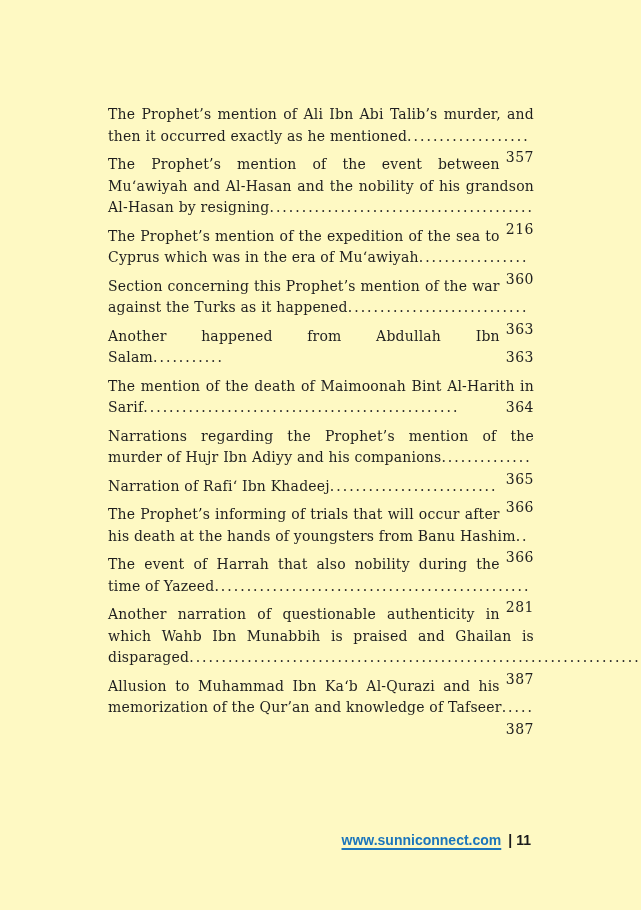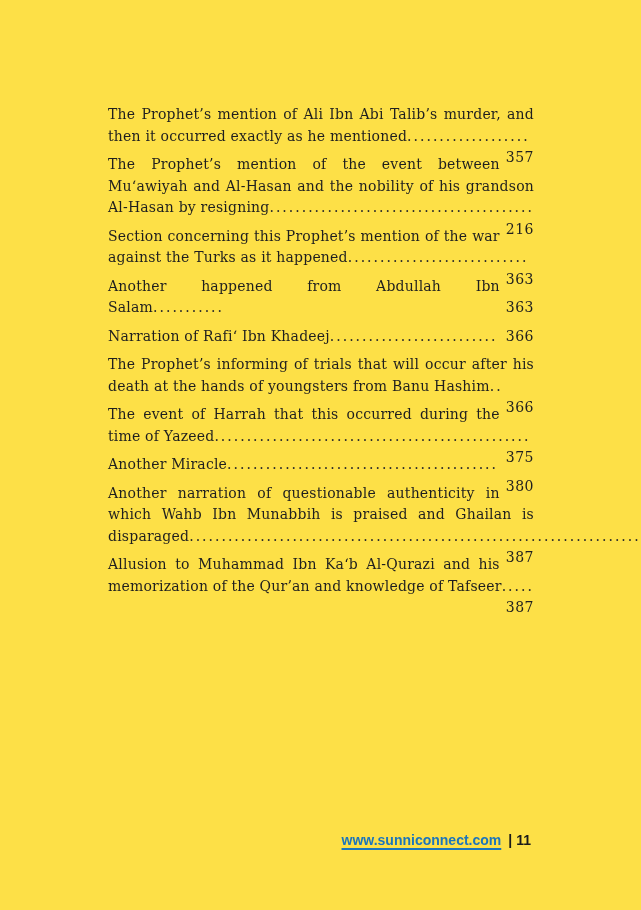--- a/index.html
+++ b/index.html
@@ -5,21 +5,21 @@
   html, body { margin: 0; padding: 0; }
   body {
     width: 641px; height: 910px;
     background: #ffffff;
     font-family: "DejaVu Serif", serif;
     overflow: hidden;
   }
   .page {
     position: relative;
     width: 641px; height: 910px;
-    background: #fde047;
+    background: #fef9c3;
   }
   .toc {
     position: absolute;
     left: 108px; top: 104px;
     width: 426px;
   }
   .toc-entry {
     text-align: justify;
     font-size: 14px;
     line-height: 21.5px;
@@ -60,26 +60,28 @@
 </style>
 </head>
 <body>
 
 <div class="page">
 
   <div class="toc">
     <div id="toc-entries-host">
         <p class="toc-entry"><span class="toc-title">The Prophet’s mention of Ali Ibn Abi Talib’s murder, and then it occurred exactly as he mentioned</span><span class="toc-dots">...................</span><span class="toc-page">357</span></p>
         <p class="toc-entry"><span class="toc-title">The Prophet’s mention of the event between Mu‘awiyah and Al-Hasan and the nobility of his grandson Al-Hasan by resigning</span><span class="toc-dots">.........................................</span><span class="toc-page">216</span></p>
+        <p class="toc-entry"><span class="toc-title">The Prophet’s mention of the expedition of the sea to Cyprus which was in the era of Mu‘awiyah</span><span class="toc-dots">.................</span><span class="toc-page">360</span></p>
         <p class="toc-entry"><span class="toc-title">Section concerning this Prophet’s mention of the war against the Turks as it happened</span><span class="toc-dots">............................</span><span class="toc-page">363</span></p>
         <p class="toc-entry"><span class="toc-title">Another happened from Abdullah Ibn Salam</span><span class="toc-dots">...........</span><span class="toc-page">363</span></p>
+        <p class="toc-entry"><span class="toc-title">The mention of the death of Maimoonah Bint Al-Harith in Sarif</span><span class="toc-dots">.................................................</span><span class="toc-page">364</span></p>
+        <p class="toc-entry"><span class="toc-title">Narrations regarding the Prophet’s mention of the murder of Hujr Ibn Adiyy and his companions</span><span class="toc-dots">..............</span><span class="toc-page">365</span></p>
         <p class="toc-entry"><span class="toc-title">Narration of Rafi‘ Ibn Khadeej</span><span class="toc-dots">..........................</span><span class="toc-page">366</span></p>
         <p class="toc-entry"><span class="toc-title">The Prophet’s informing of trials that will occur after his death at the hands of youngsters from Banu Hashim</span><span class="toc-dots">..</span><span class="toc-page">366</span></p>
-        <p class="toc-entry"><span class="toc-title">The event of Harrah that this occurred during the time of Yazeed</span><span class="toc-dots">.................................................</span><span class="toc-page">375</span></p>
-        <p class="toc-entry"><span class="toc-title">Another Miracle</span><span class="toc-dots">..........................................</span><span class="toc-page">380</span></p>
+        <p class="toc-entry"><span class="toc-title">The event of Harrah that also nobility during the time of Yazeed</span><span class="toc-dots">.................................................</span><span class="toc-page">281</span></p>
         <p class="toc-entry"><span class="toc-title">Another narration of questionable authenticity in which Wahb Ibn Munabbih is praised and Ghailan is disparaged</span><span class="toc-dots">............................................................................................................................................................................................................................................................................................................</span><span class="toc-page">387</span></p>
         <p class="toc-entry"><span class="toc-title">Allusion to Muhammad Ibn Ka‘b Al-Qurazi and his memorization of the Qur’an and knowledge of Tafseer</span><span class="toc-dots">.....</span><span class="toc-page">387</span></p>
       </div>
   </div>
 
   <div class="footer">
     <a class="site-link" href="#">www.sunniconnect.com</a><span class="footer-sep">|</span><span class="footer-page">11</span>
   </div>
 
 </div>

